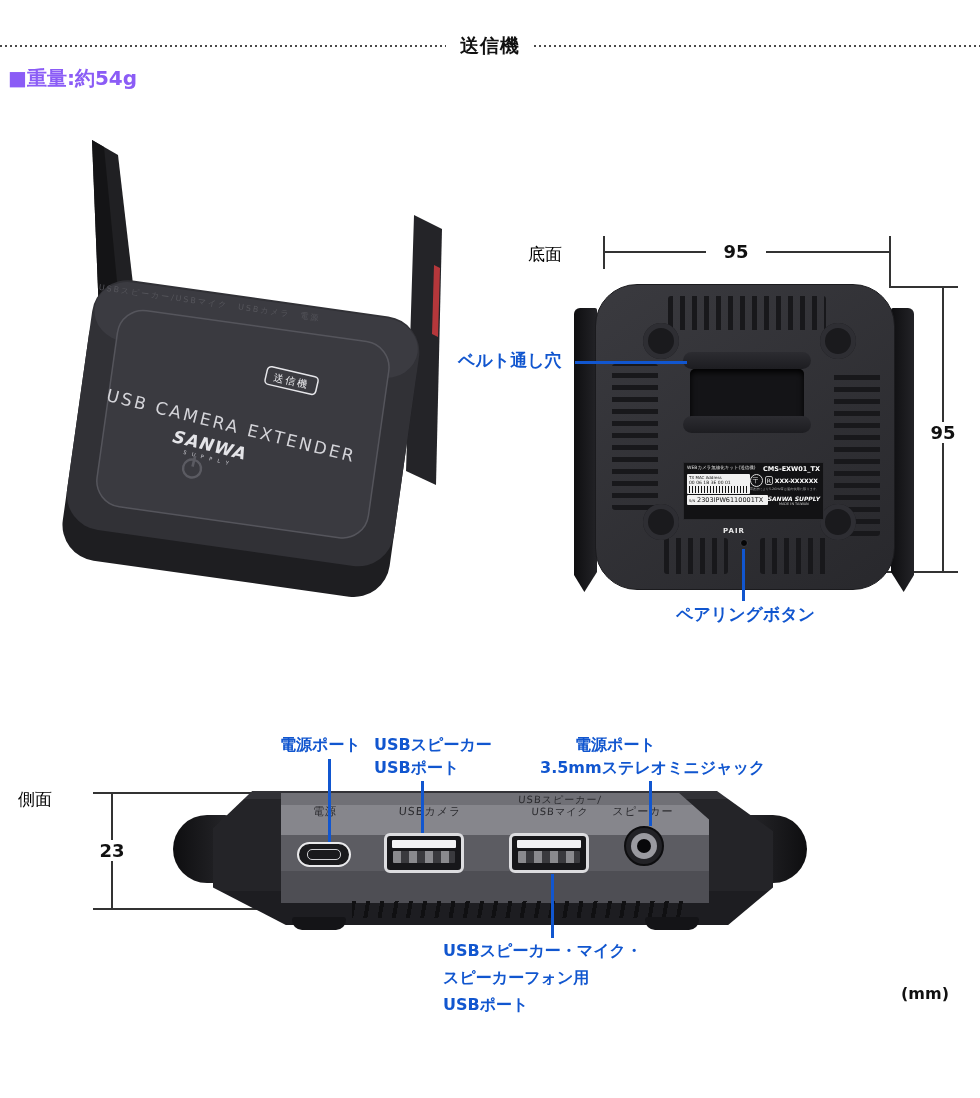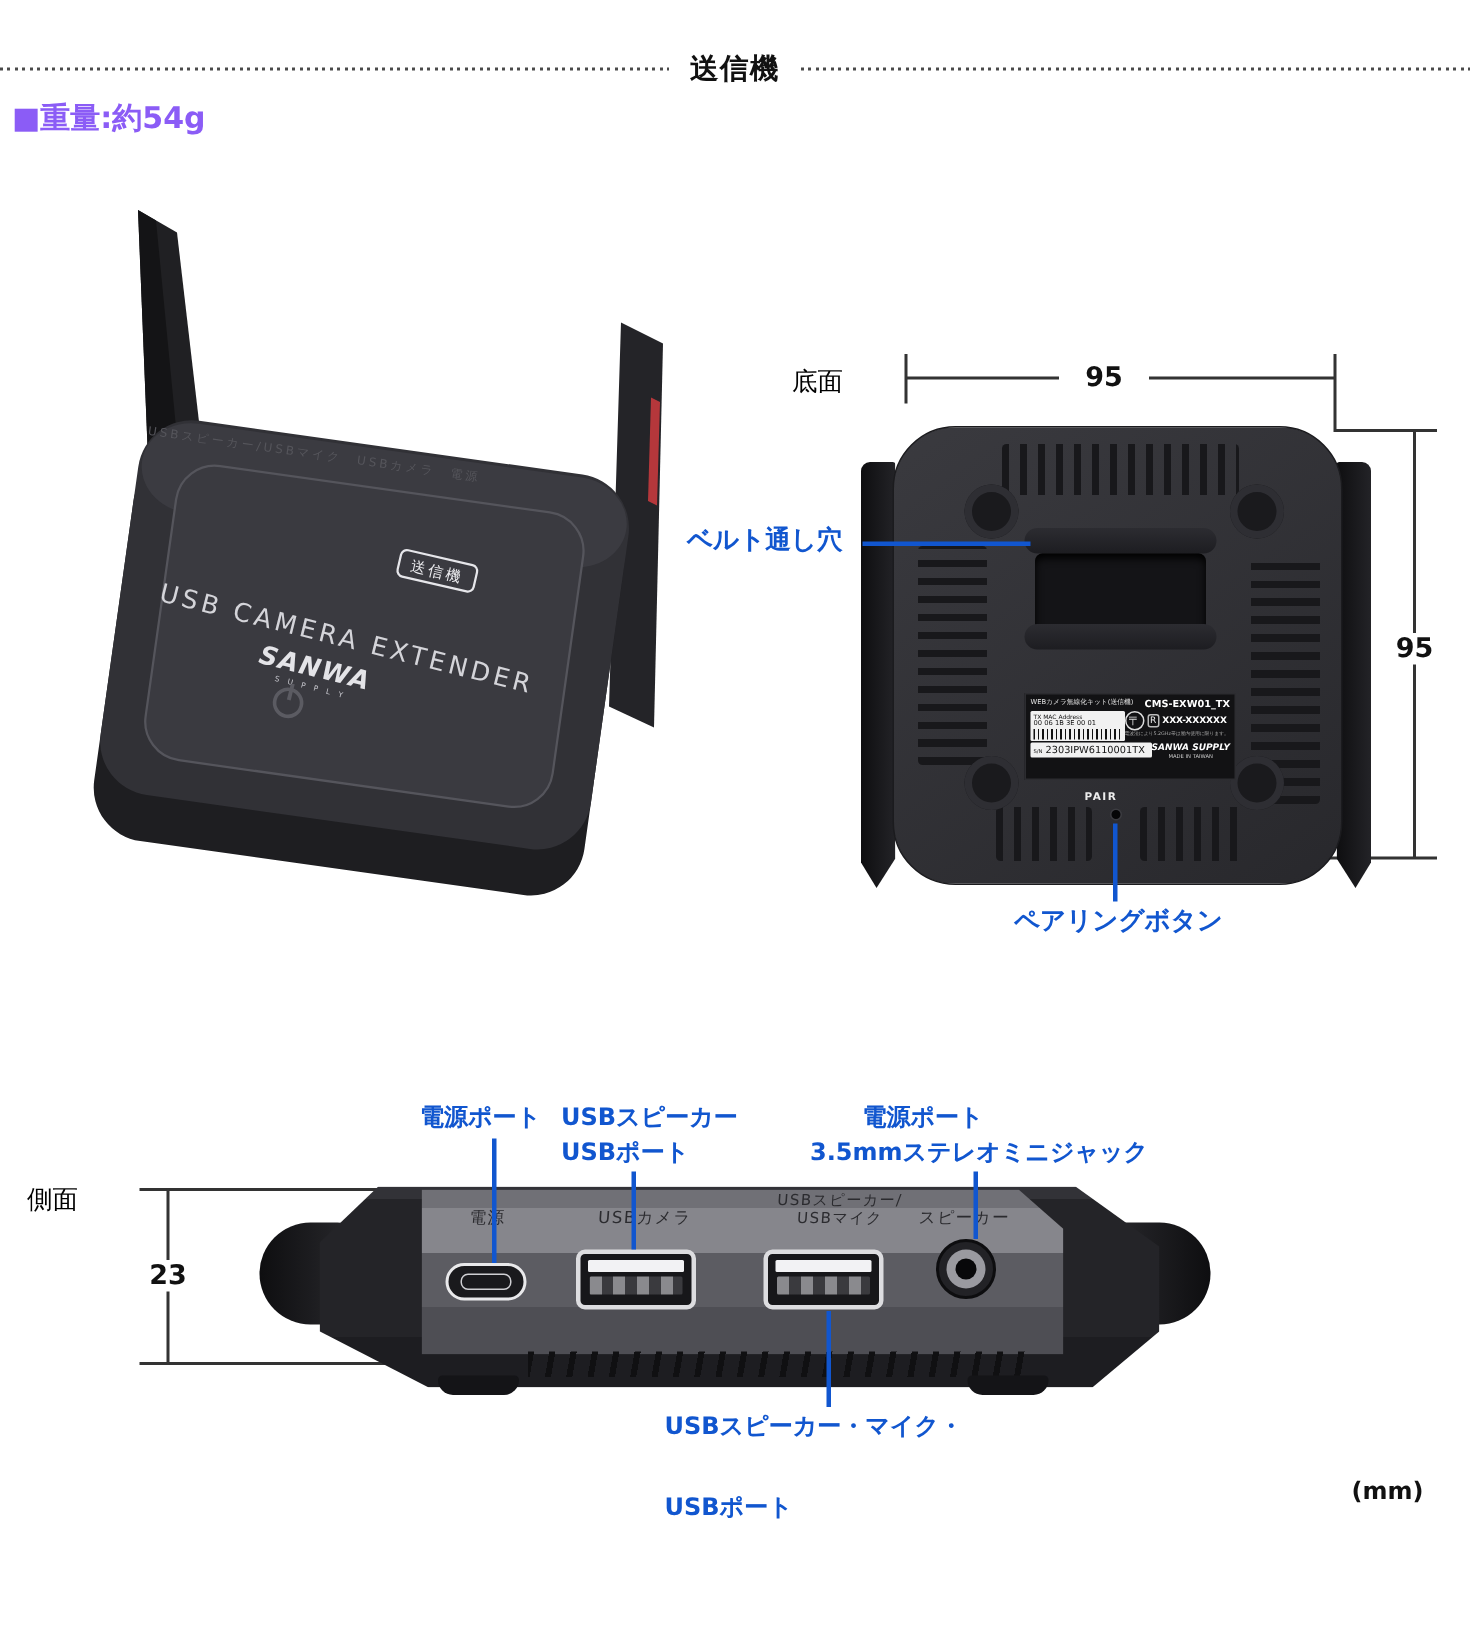--- a/index.html
+++ b/index.html
@@ -239,16 +239,17 @@
   <div class="abs blue callout" style="left:374px;top:735px;width:112px">USBスピーカー</div>
   <div class="abs blue callout" style="left:374px;top:758px;width:112px">USBポート</div>
   <div class="abs bline vline" style="left:421px;top:781px;height:52px"></div>
 
   <div class="abs blue callout" style="left:575px;top:735px;width:150px">電源ポート</div>
   <div class="abs blue callout" style="left:540px;top:758px;width:220px">3.5mmステレオミニジャック</div>
   <div class="abs bline vline" style="left:649px;top:781px;height:45px"></div>
 
   <div class="abs bline vline" style="left:551px;top:874px;height:64px"></div>
   <div class="abs blue callout" style="left:443px;top:941px;width:230px">USBスピーカー・マイク・</div>
+  <div class="abs blue callout" style="left:443px;top:968px;width:230px">スピーカーフォン用</div>
   <div class="abs blue callout" style="left:443px;top:995px;width:230px">USBポート</div>
 
   <div class="abs mm">(mm)</div>
 </div>
 
 </body></html>

